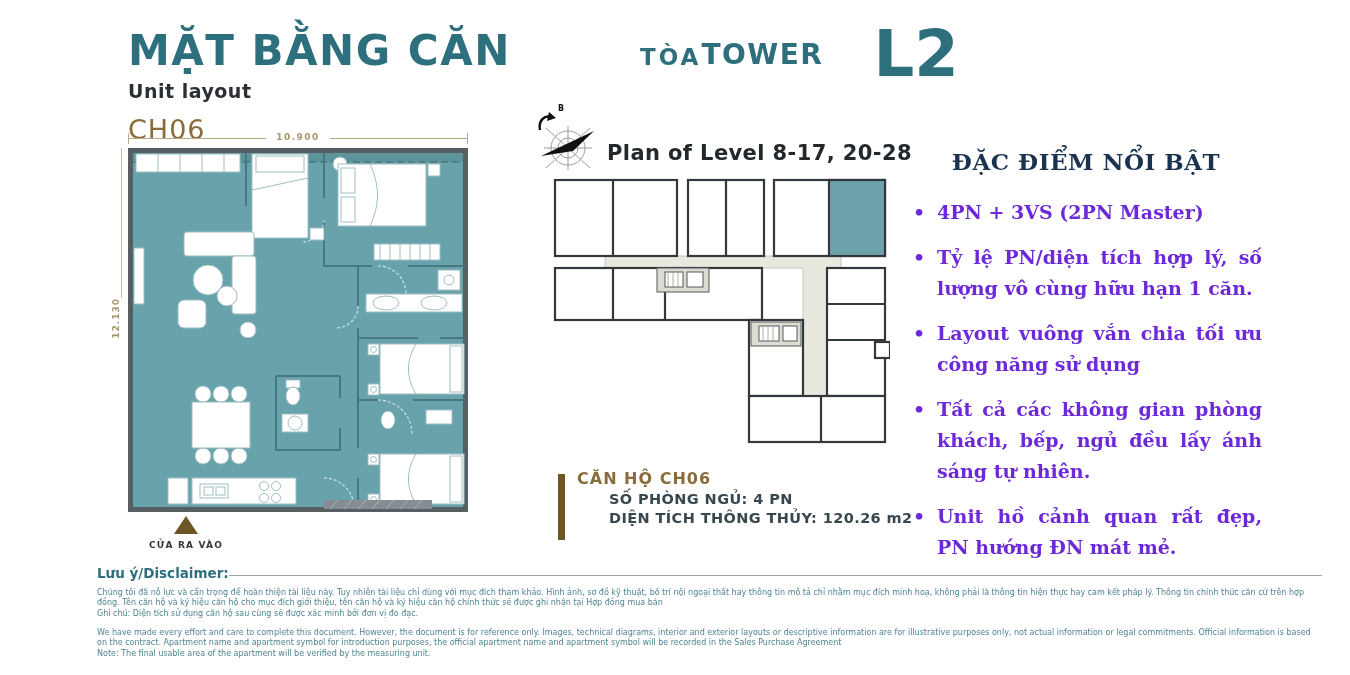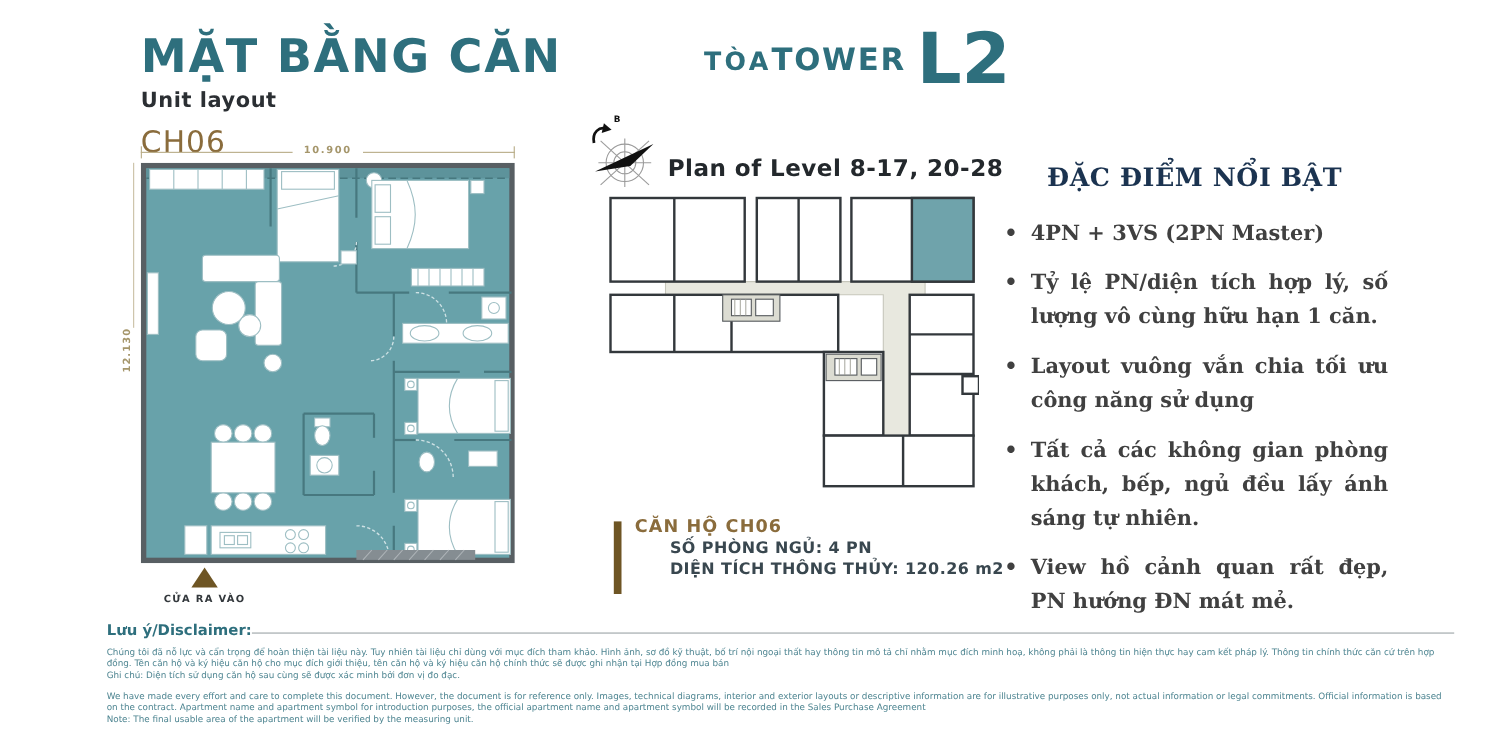--- a/index.html
+++ b/index.html
@@ -14,21 +14,21 @@
     font-size:42px; font-weight:700; color:#2E6F7D; letter-spacing:1.5px; line-height:1.1;
   }
   .title-sub { margin-top:6px; display:flex; align-items:baseline; gap:12px;flex-direction:column; }
   .title-sub .sub { font-size:19px; font-weight:700; color:#2B2F33; letter-spacing:0.5px; }
   .title-sub .code { font-size:27px; font-weight:400; color:#8A6C3C; letter-spacing:1px; }
 
   .tower-logo { position:absolute; left:640px; top:26px; display:flex; align-items:center; gap:10px; }
   .tower-stack { display:flex; flex-direction:row; align-items:flex-end; color:#2E6F7D; }
   .tower-stack .t1 { font-size:23px; font-weight:700; letter-spacing:3px; line-height:1.0; }
   .tower-stack .t2 { font-size:28px; font-weight:700; letter-spacing:1.5px; line-height:1.05; }
-  .tower-code { font-size:64px; font-weight:700; color:#2E6F7D; line-height:0.9; }
+  .tower-code { font-size:64px; font-weight:700; color:#2E6F7D; line-height:0.9;margin-left:40px; }
 
   
   .dim-top { position:absolute; left:128px; top:130px; width:340px; height:16px; }
   .dim-top .dline { position:absolute; top:8px; height:1px; background:#B7AB85; }
   .dim-top .dl1 { left:0; width:138px; } .dim-top .dl2 { right:0; width:138px; }
   .dim-top .tick { position:absolute; top:3px; width:1px; height:11px; background:#B7AB85; }
   .dim-top .tk1 { left:0; } .dim-top .tk2 { right:0; }
   .dim-top .dval {
     position:absolute; left:0; right:0; top:2px; text-align:center;
     font-size:9px; font-weight:700; color:#A5966B; letter-spacing:1.5px;
@@ -62,21 +62,21 @@
 
   
   .features { position:absolute; left:910px; top:148px; width:352px; }
   .features h2 {
     font-family:"DejaVu Serif", serif; font-size:23px; font-weight:700; color:#1B3350;
     text-align:center; letter-spacing:0.5px; margin-bottom:22px;
   }
   .features ul { list-style:none; }
   .features li {
     position:relative; padding-left:27px; margin-bottom:14px;
-    font-family:"DejaVu Serif", serif; font-size:19px; font-weight:700; color:#404040;
+    font-family:"DejaVu Serif", serif; font-size:19px; font-weight:700; color:#6d28d9;
     line-height:31px; text-align:justify;
   }
   .features li::before { content:"\2022"; position:absolute; left:3px; top:0; font-size:19px; }
 
   
   .disclaimer { position:absolute; left:97px; top:565px; width:1225px; }
   .disc-head { display:flex; align-items:center; }
   .disc-head .dh { font-size:13.5px; font-weight:700; color:#2E6F7D; }
   .disc-head .rule { flex:1; height:1px; background:#9BA3A6; margin-top:4px; }
   .disclaimer p { font-size:8px; line-height:10px; color:#4E8591; margin-top:1px; }
@@ -324,21 +324,21 @@
     </div>
   </div>
 
   <aside class="features">
     <h2>ĐẶC ĐIỂM NỔI BẬT</h2>
     <ul>
       <li><span>4PN + 3VS (2PN Master)</span></li>
       <li><span>Tỷ lệ PN/diện tích hợp lý, số lượng vô cùng hữu hạn 1 căn.</span></li>
       <li><span>Layout vuông vắn chia tối ưu công năng sử dụng</span></li>
       <li><span>Tất cả các không gian phòng khách, bếp, ngủ đều lấy ánh sáng tự nhiên.</span></li>
-      <li><span>View hồ cảnh quan rất đẹp, PN hướng ĐN mát mẻ.</span></li>
+      <li><span>Unit hồ cảnh quan rất đẹp, PN hướng ĐN mát mẻ.</span></li>
     </ul>
   </aside>
 
   <footer class="disclaimer">
     <div class="disc-head">
       <span class="dh">Lưu ý/Disclaimer:</span>
       <span class="rule"></span>
     </div>
     <p class="first">Chúng tôi đã nỗ lực và cẩn trọng để hoàn thiện tài liệu này. Tuy nhiên tài liệu chỉ dùng với mục đích tham khảo. Hình ảnh, sơ đồ kỹ thuật, bố trí nội ngoại thất hay thông tin mô tả chỉ nhằm mục đích minh hoạ, không phải là thông tin hiện thực hay cam kết pháp lý. Thông tin chính thức căn cứ trên hợp đồng. Tên căn hộ và ký hiệu căn hộ cho mục đích giới thiệu, tên căn hộ và ký hiệu căn hộ chính thức sẽ được ghi nhận tại Hợp đồng mua bán</p>
     <p>Ghi chú: Diện tích sử dụng căn hộ sau cùng sẽ được xác minh bởi đơn vị đo đạc.</p>

